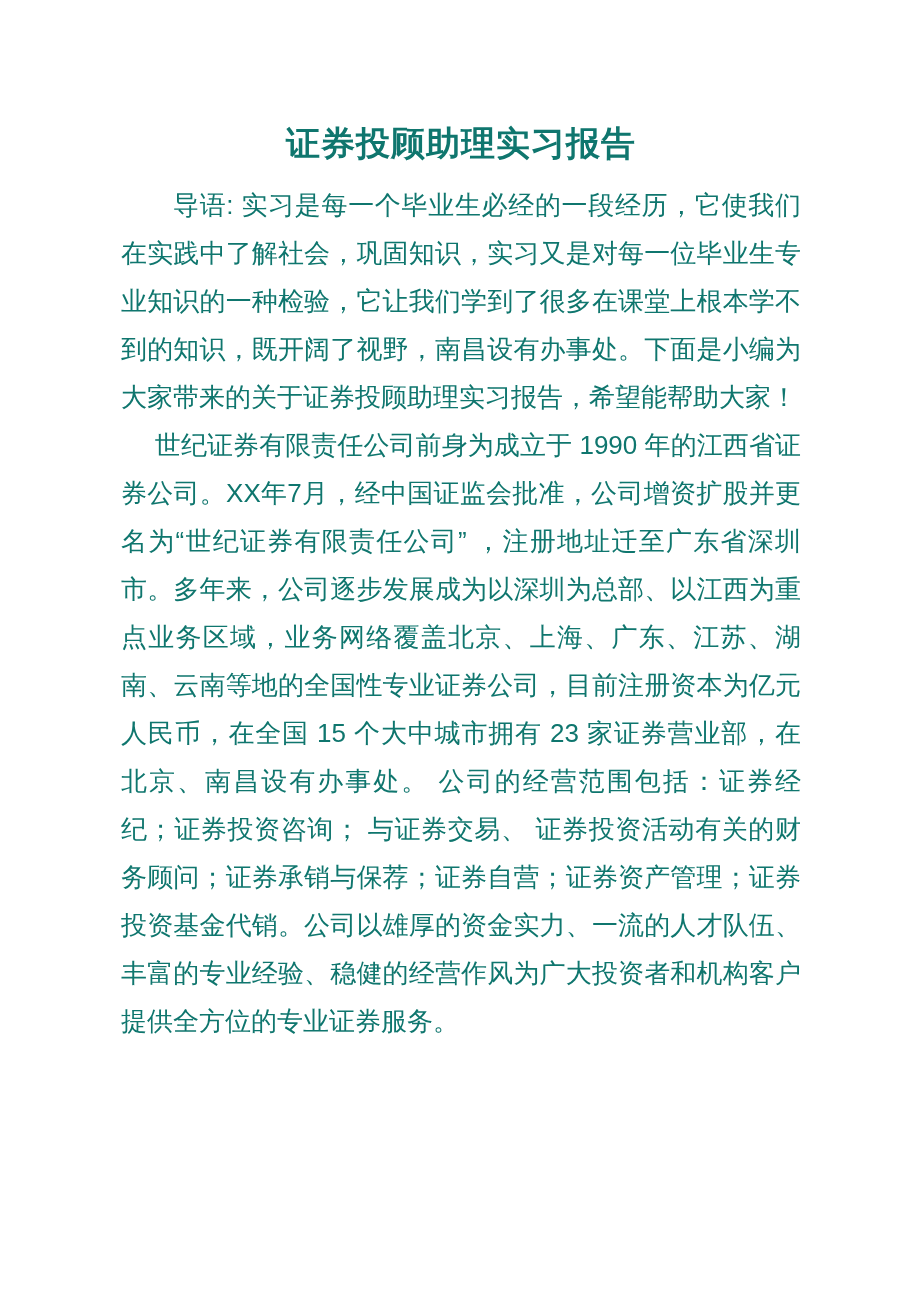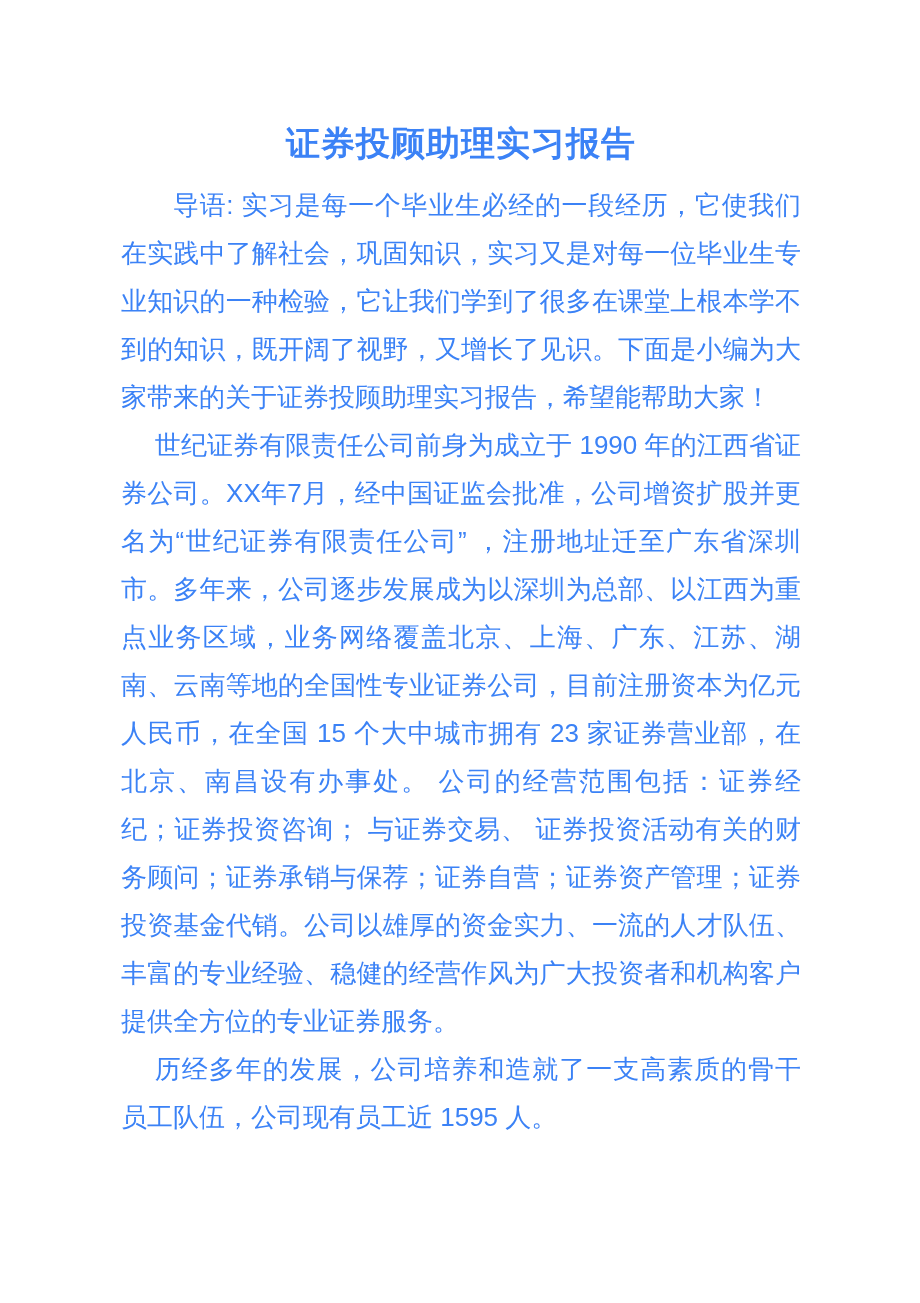--- a/index.html
+++ b/index.html
@@ -8,21 +8,21 @@
     background: #ffffff;
   }
   .page {
     position: relative;
     width: 920px;
     height: 1303px;
     margin: 0 auto;
     background: #ffffff;
     overflow: hidden;
     font-family: "Liberation Sans", "DejaVu Sans", sans-serif;
-    color: #3b82f6;
+    color: #0f766e;
   }
   .content {
     width: 680px;
     margin-left: 121px;
   }
   .doc-title {
     font-size: 34px;
     line-height: 48px;
     font-weight: 700;
     text-align: center;
@@ -41,19 +41,18 @@
   .indent-13 { text-indent: 1.3em; }
   .bold { font-weight: 400; }
 </style>
 </head>
 <body>
 
 <div class="page">
   <div class="content">
     <h1 class="doc-title">证券投顾助理实习报告</h1>
 
-    <p class="para indent-2"><span class="bold">导语:</span><span> 实习是每一个毕业生必经的一段经历，它使我们在实践中了解社会，巩固知识，实习又是对每一位毕业生专业知识的一种检验，它让我们学到了很多在课堂上根本学不到的知识，既开阔了视野，又增长了见识。下面是小编为大家带来的关于证券投顾助理实习报告，希望能帮助大家！</span></p>
+    <p class="para indent-2"><span class="bold">导语:</span><span> 实习是每一个毕业生必经的一段经历，它使我们在实践中了解社会，巩固知识，实习又是对每一位毕业生专业知识的一种检验，它让我们学到了很多在课堂上根本学不到的知识，既开阔了视野，南昌设有办事处。下面是小编为大家带来的关于证券投顾助理实习报告，希望能帮助大家！</span></p>
 
     <p class="para indent-13"><span>世纪证券有限责任公司前身为成立于 </span><span class="bold">1990</span><span> 年的江西省证券公司。</span><span class="bold">XX</span><span>年</span><span class="bold">7</span><span>月，经中国证监会批准，公司增资扩股并更名为“世纪证券有限责任公司” ，注册地址迁至广东省深圳市。多年来，公司逐步发展成为以深圳为总部、以江西为重点业务区域，业务网络覆盖北京、上海、广东、江苏、湖南、云南等地的全国性专业证券公司，目前注册资本为亿元人民币，在全国 </span><span class="bold">15</span><span> 个大中城市拥有 </span><span class="bold">23</span><span> 家证券营业部，在北京、南昌设有办事处。 公司的经营范围包括：证券经纪；证券投资咨询； 与证券交易、 证券投资活动有关的财务顾问；证券承销与保荐；证券自营；证券资产管理；证券投资基金代销。公司以雄厚的资金实力、一流的人才队伍、丰富的专业经验、稳健的经营作风为广大投资者和机构客户提供全方位的专业证券服务。</span></p>
 
-    <p class="para indent-13"><span>历经多年的发展，公司培养和造就了一支高素质的骨干员工队伍，公司现有员工近 </span><span class="bold">1595</span><span> 人。</span></p>
   </div>
 </div>
 
 </body></html>

